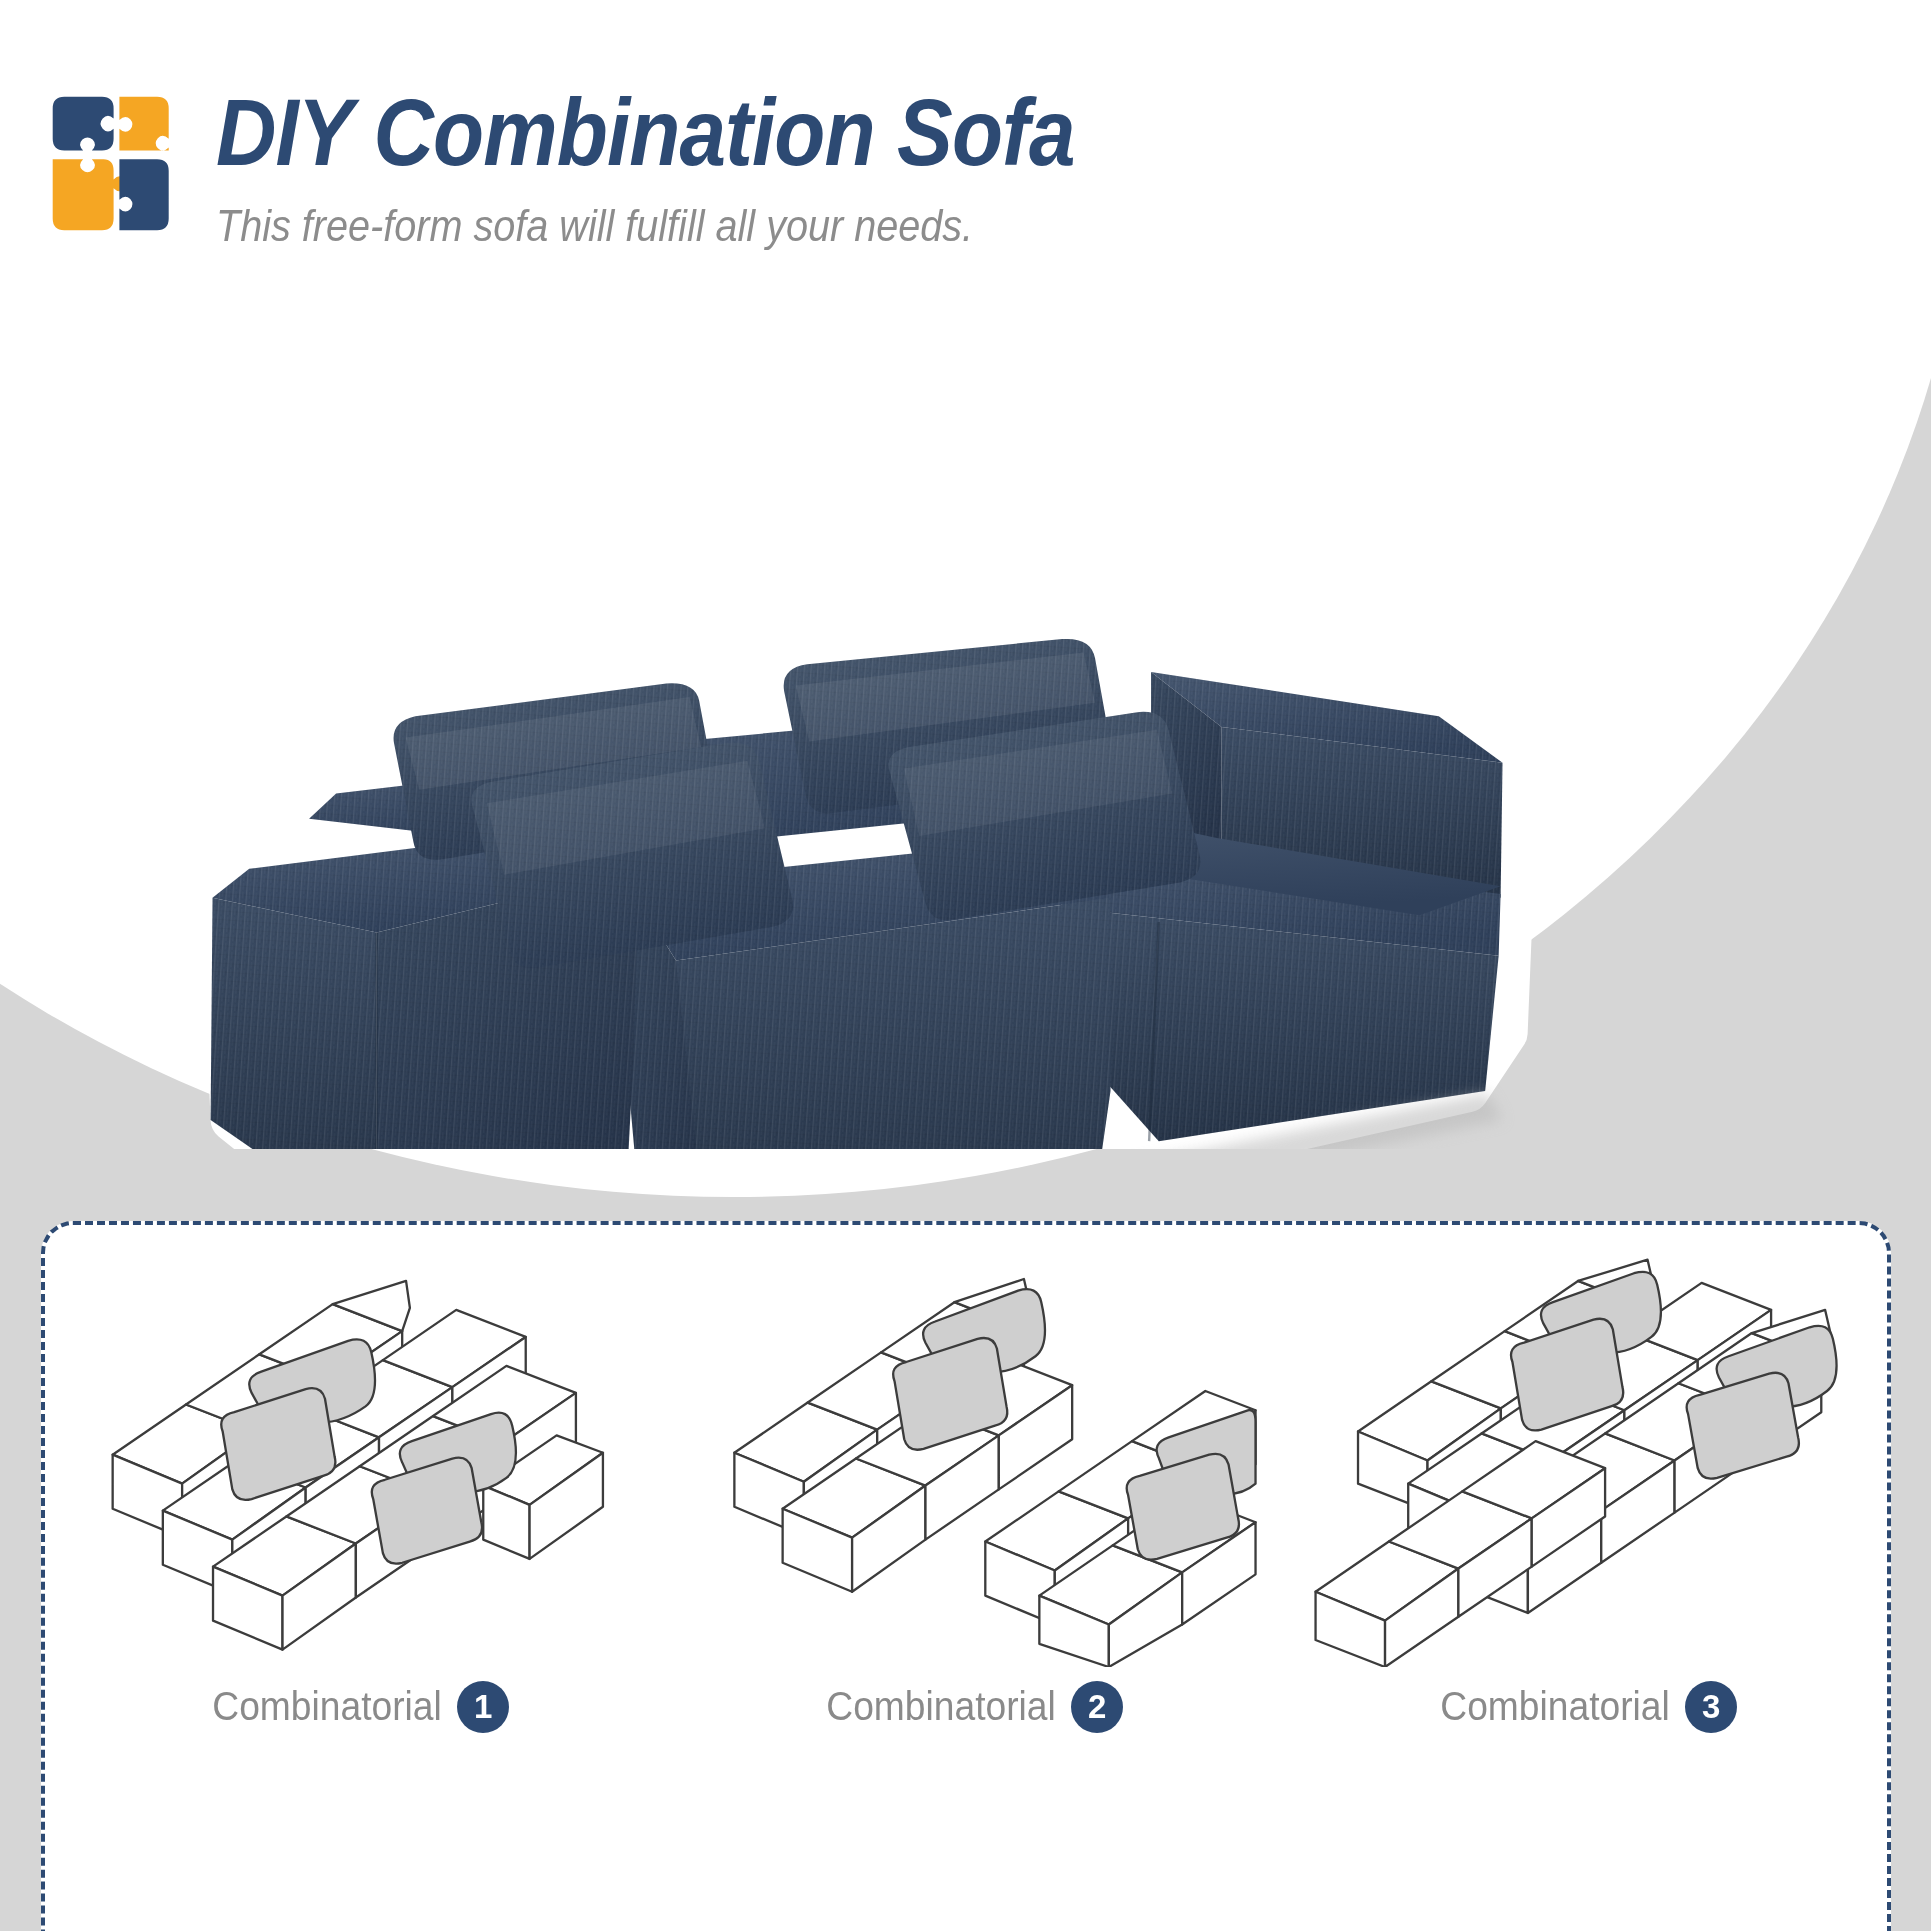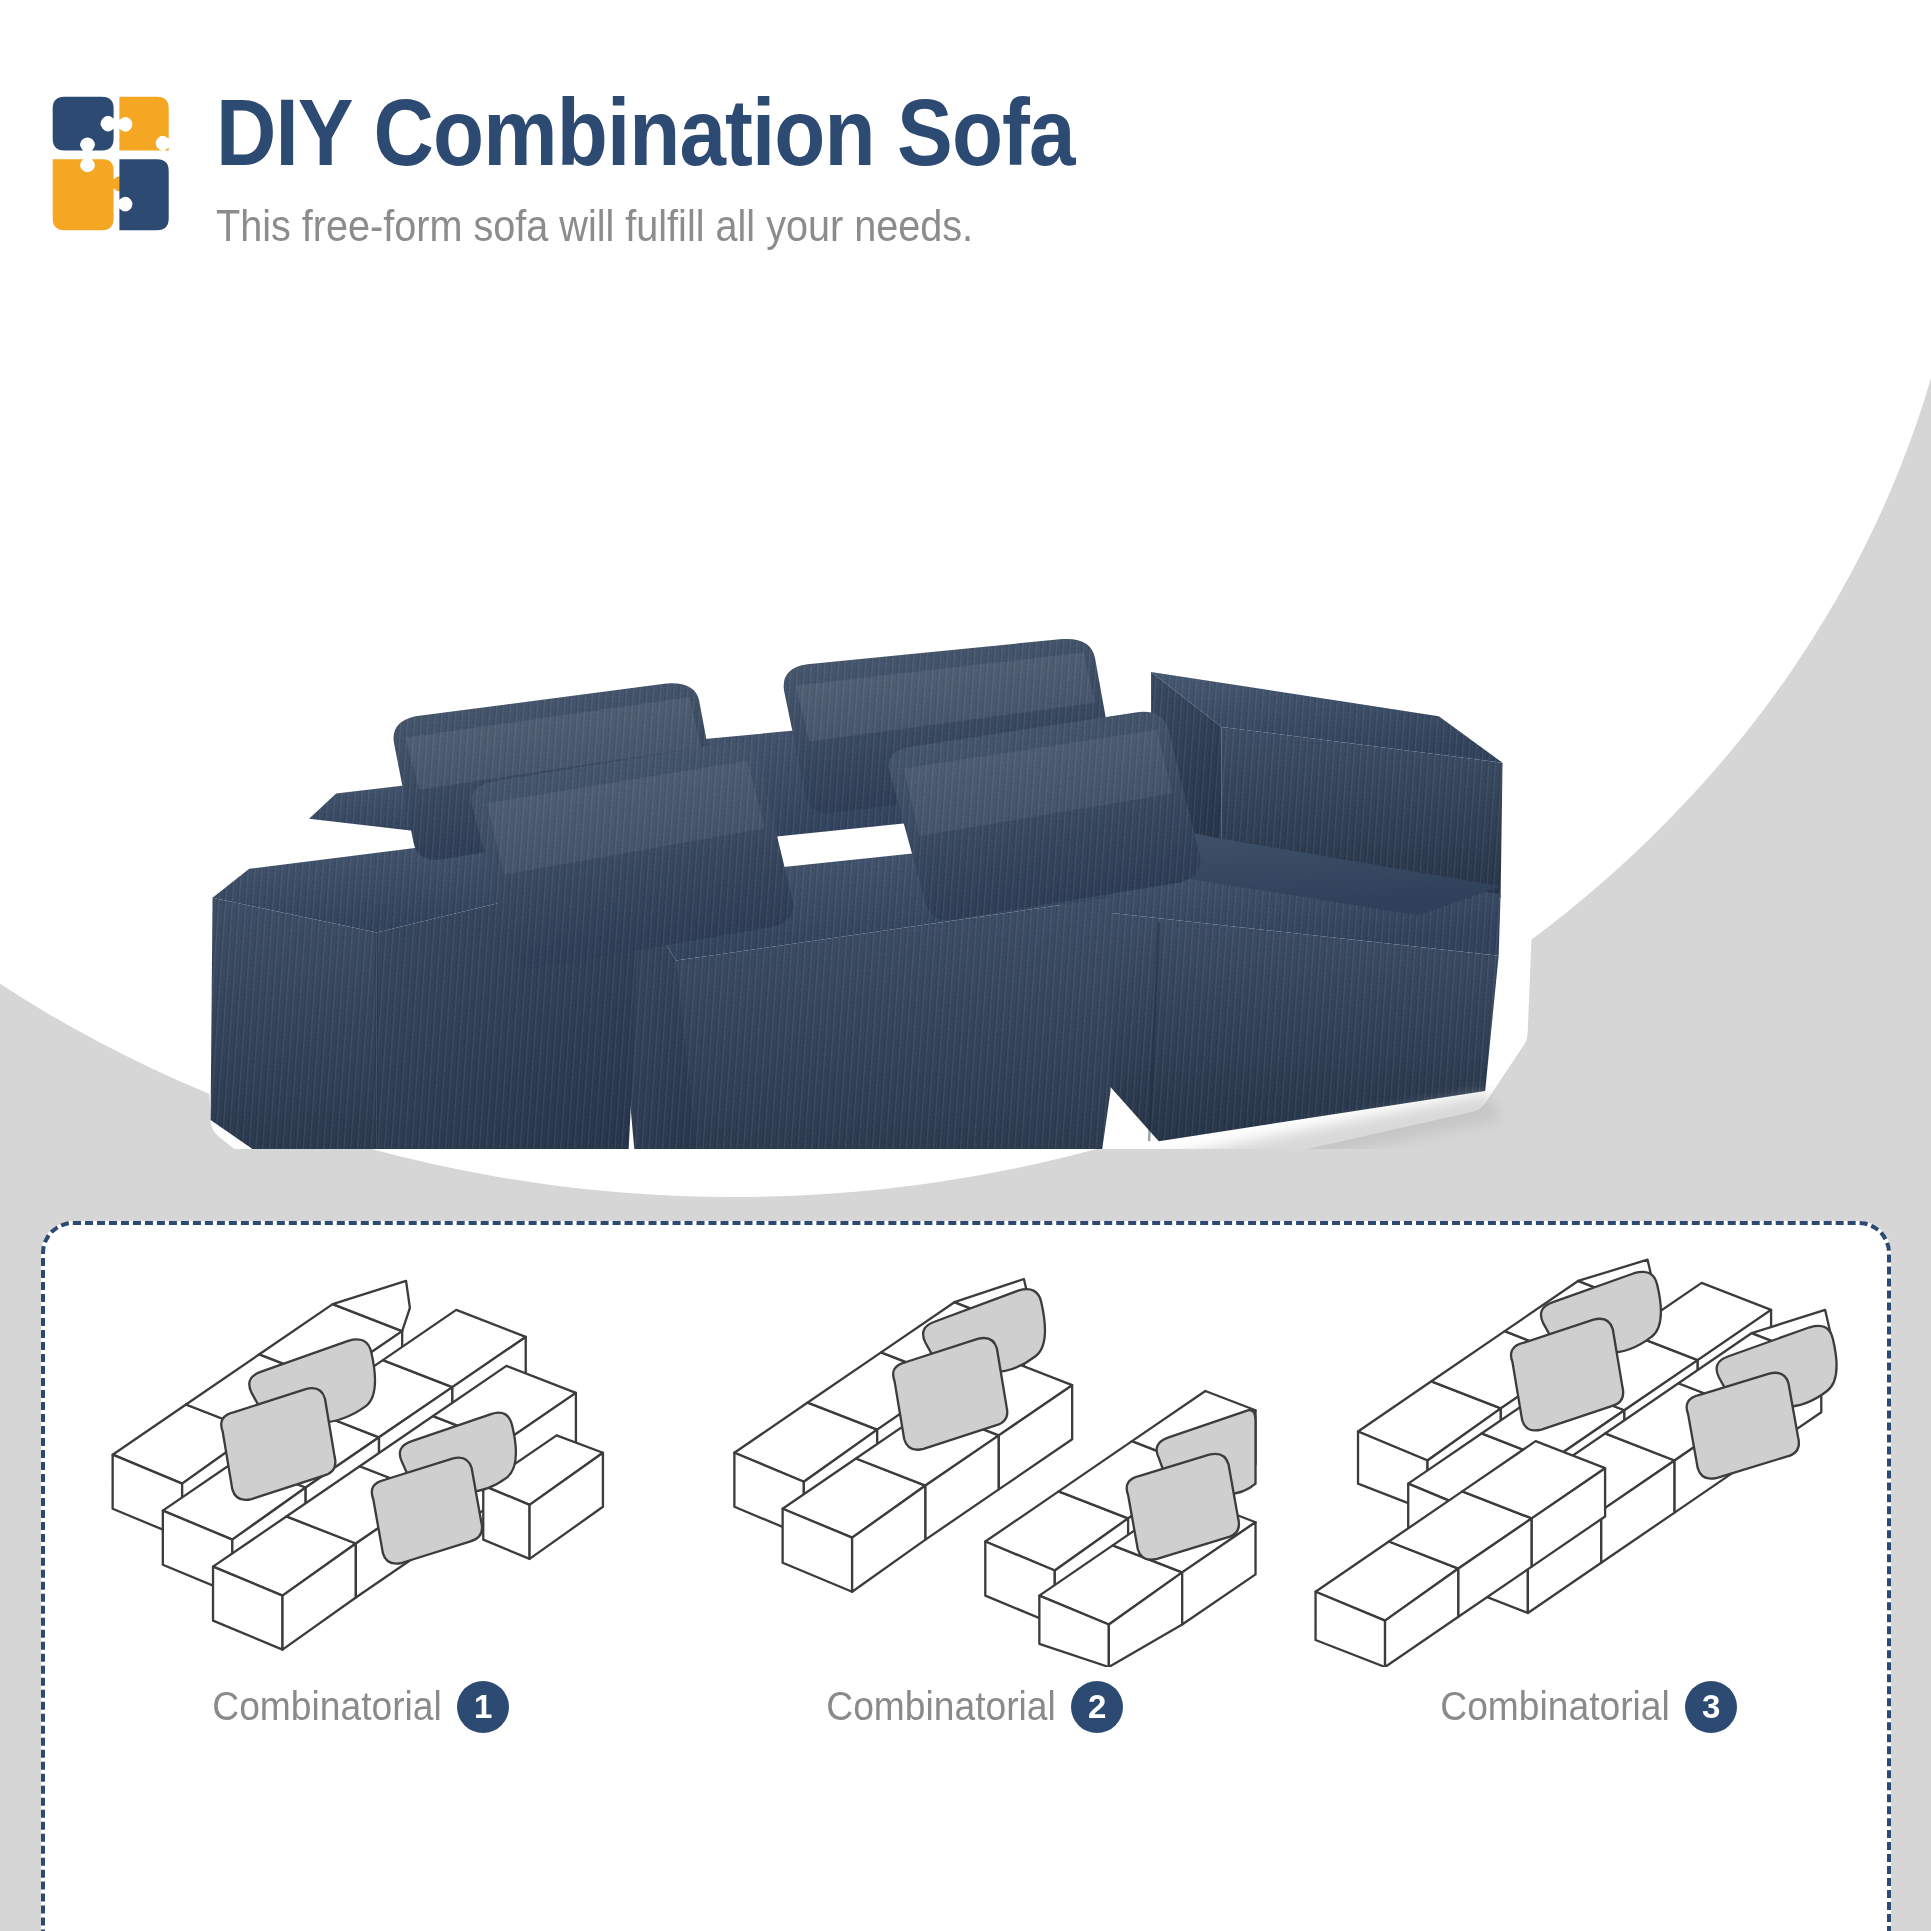--- a/index.html
+++ b/index.html
@@ -23,21 +23,21 @@
   #bg-white-left{
     position:absolute;
     left:-97px; top:-97px;
     width:1159px; height:869px;
     background:#ffffff;
   }
 
   
   #header{position:absolute;left:44px;top:85px;display:flex;align-items:flex-start;}
   #logo{width:145px;height:145px;flex:0 0 145px;margin-top:5.8px;}
-  #header-text{margin-left:27px;}
+  #header-text{margin-left:27px;font-style:italic;}
   #page-title{
     font-size:95px;
     font-weight:bold;
     color:#2d4a73;
     letter-spacing:-1px;
     line-height:1.0;
     white-space:nowrap;
     transform:scaleX(0.88);
     transform-origin:left center;
   }

